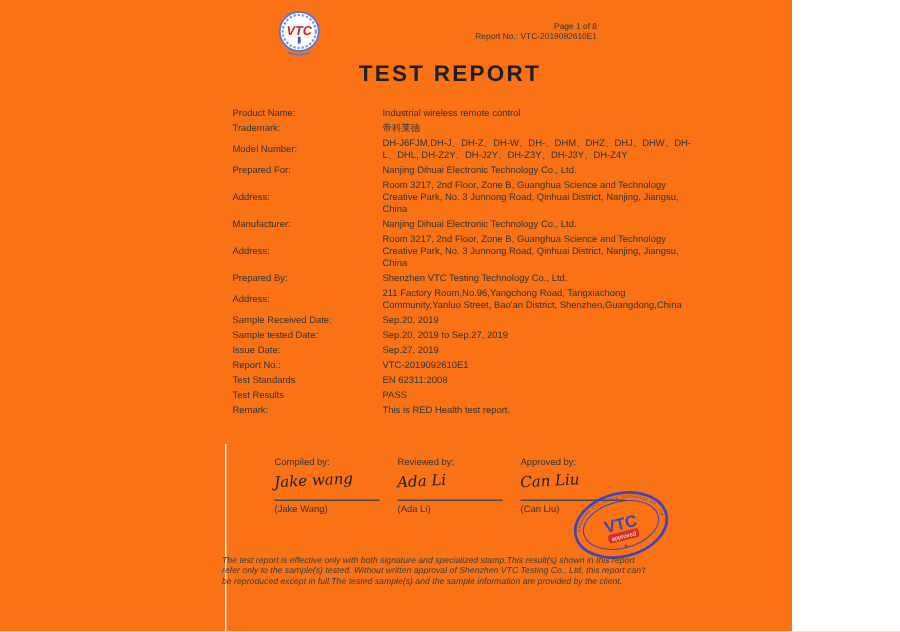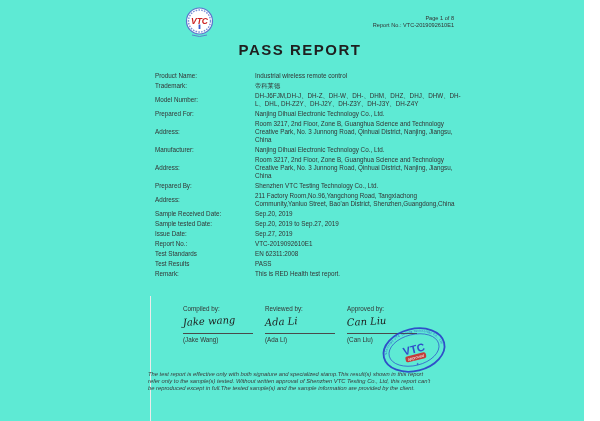--- a/index.html
+++ b/index.html
@@ -1,16 +1,16 @@
 <!DOCTYPE html>
 <html><head>
 <meta charset="utf-8">
 <style>
   html,body{margin:0;padding:0;background:#fff;}
-  .canvas{position:relative;width:584px;height:421px;background:#5eead4;overflow:hidden;
+  .canvas{position:relative;width:528px;height:421px;background:#f97316;overflow:hidden;
           font-family:"Liberation Sans",sans-serif;color:#2e2e2e;}
   
   .logo{position:absolute;left:184px;top:6px;width:32px;height:34px;}
   .hdr-right{position:absolute;top:15px;right:130px;text-align:right;
              font-size:5.6px;line-height:7px;color:#333;}
   .title{position:absolute;top:41px;left:0;width:600px;text-align:center;
          font-size:15px;font-weight:bold;letter-spacing:1.5px;color:#1f1f1f;}
   
   .table{position:absolute;left:155px;top:72px;width:308px;}
   .row{display:flex;align-items:center;margin-bottom:2px;}
@@ -43,21 +43,21 @@
     <text x="15.5" y="17.5" text-anchor="middle" font-family="Liberation Sans,sans-serif" font-size="8.5" font-weight="bold" font-style="italic" fill="#cc2222">VTC</text>
     <rect x="14.6" y="18.5" width="1.8" height="4.5" fill="#3a57c9"></rect>
     <path d="M8 29 Q15.5 32 23 29" fill="none" stroke="#5a74cc" stroke-width="0.9"></path>
   </svg>
 
   <div class="hdr-right">
     <div>Page 1 of 8</div>
     <div>Report No.: VTC-2019092610E1</div>
   </div>
 
-  <div class="title">PASS REPORT</div>
+  <div class="title">TEST REPORT</div>
 
   <div class="table">
     <div class="row">
         <div class="flabel">Product Name:</div>
         <div class="fvalue">Industrial wireless remote control</div>
       </div>
     <div class="row">
         <div class="flabel">Trademark:</div>
         <div class="fvalue">帝科莱德</div>
       </div>

